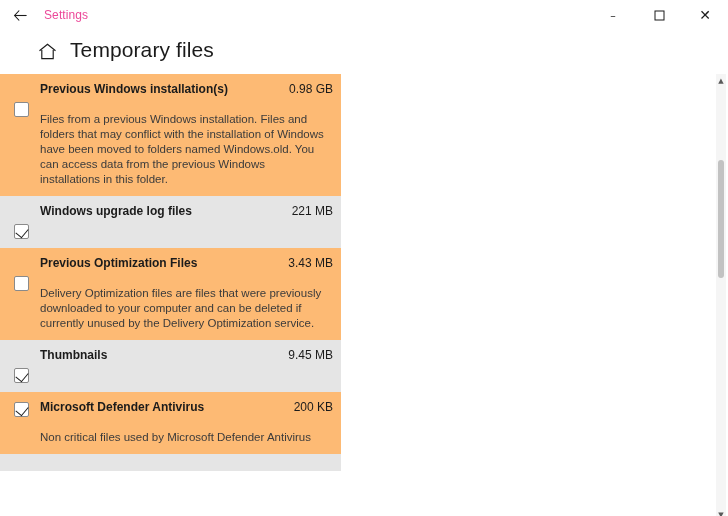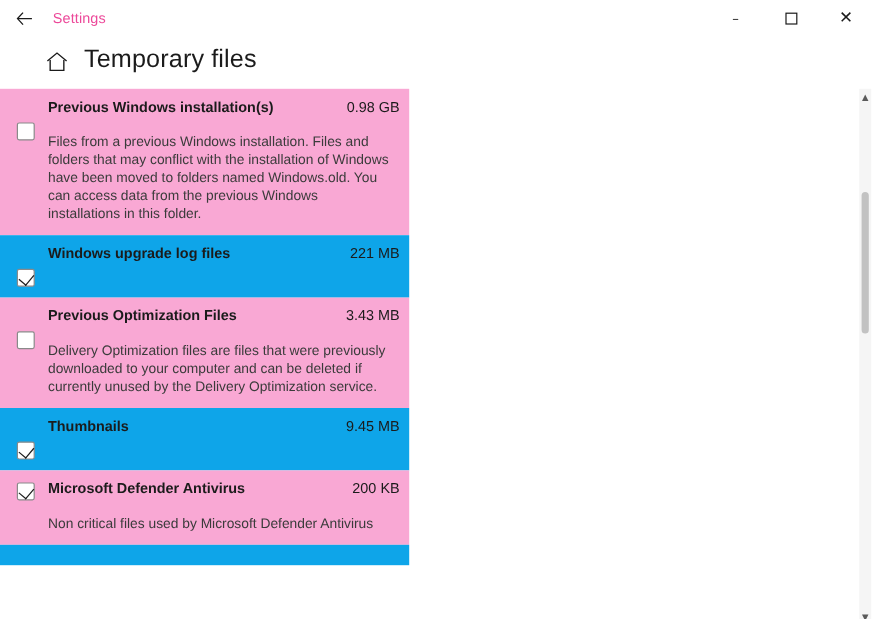--- a/index.html
+++ b/index.html
@@ -69,23 +69,23 @@
     height: 448px;
   }
   .list {
     width: 341px;
     margin-left: 0;
     padding-left: 0;
   }
   .row {
     display: flex;
     padding: 8px 8px 9px 14px;
-    background: #f9a8d4;
-  }
-  .row.alt { background: #0ea5e9; }
+    background: #fdba74;
+  }
+  .row.alt { background: #e5e5e5; }
   .cb-col {
     width: 26px;
     flex: 0 0 26px;
     padding-top: 20px;
   }
   .row.compact .cb-col { padding-top: 2px; }
   .checkbox {
     width: 15px; height: 15px;
     border: 1px solid #8a8a8a;
     background: #ffffff;

